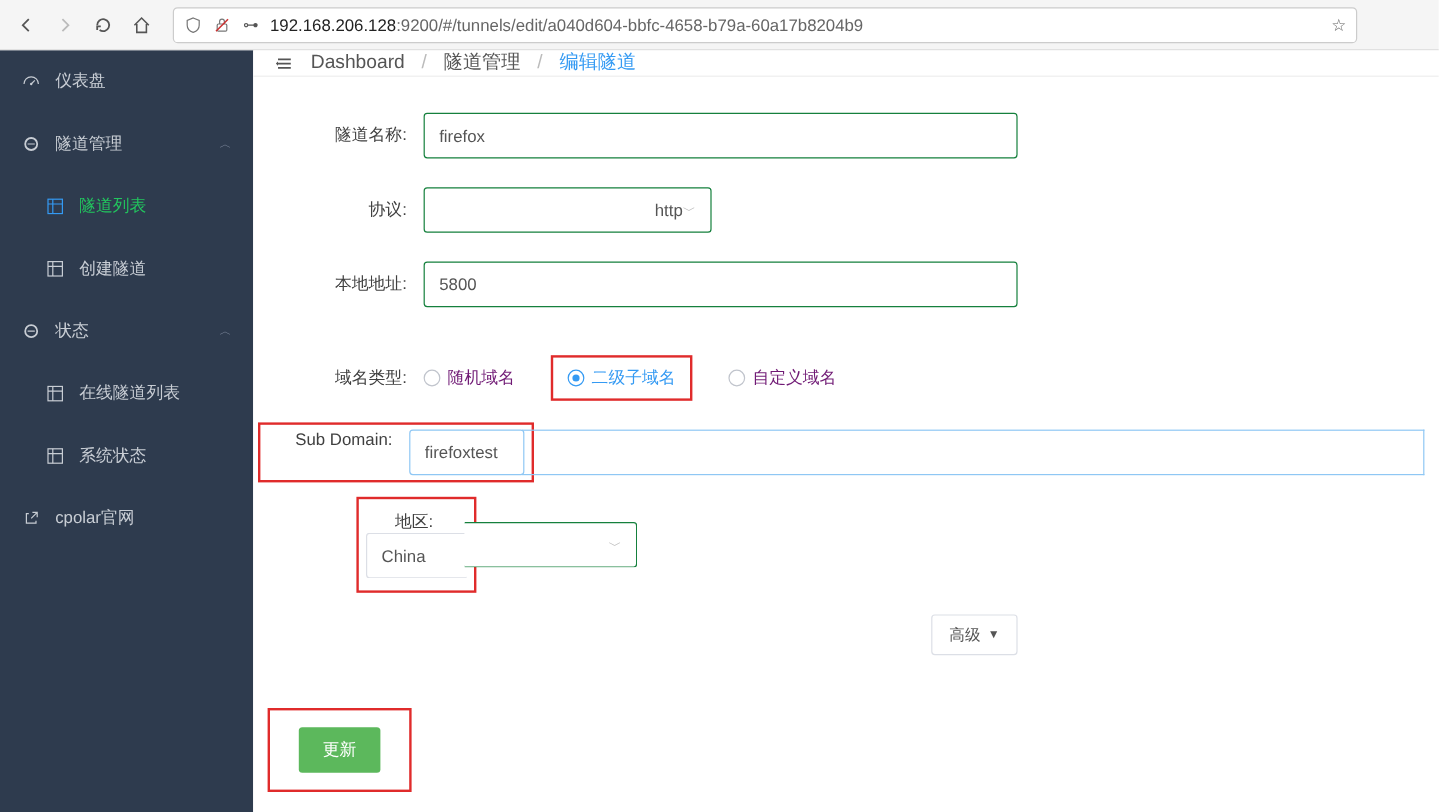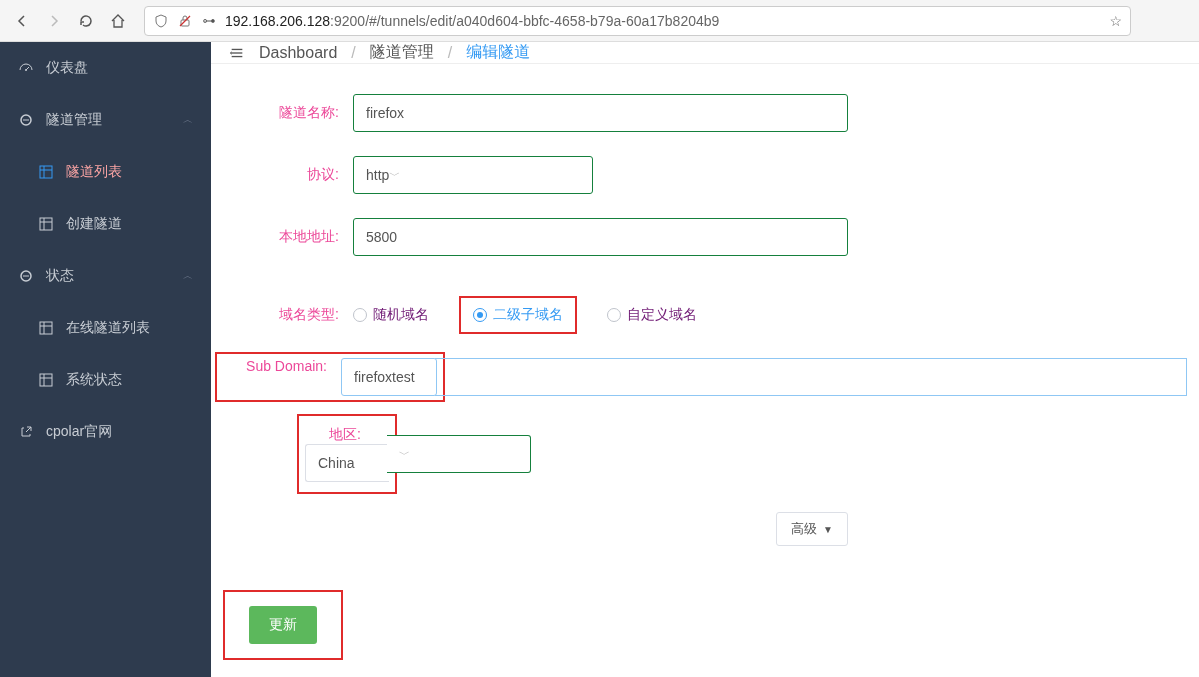--- a/index.html
+++ b/index.html
@@ -12,35 +12,35 @@
   .url-bar { flex: 1; height: 30px; background: #fff; border: 1px solid #ccc; border-radius: 4px; display: flex; align-items: center; padding: 0 8px; margin: 0 60px 0 8px; gap: 8px; font-size: 14px; color: #666; }
   .url-text { flex: 1; white-space: nowrap; overflow: hidden; }
   .url-text .dark { color: #222; }
   .star { margin-left: auto; color: #666; }
 
   
   .app { display: flex; height: calc(677px - 42px); }
   .sidebar { width: 211px; background: #2e3b4e; color: #c8cdd4; display: flex; flex-direction: column; font-size: 14px; }
   .side-item { display: flex; align-items: center; height: 52px; padding: 0 18px; gap: 12px; cursor: pointer; }
   .side-sub { padding-left: 38px; height: 52px; display: flex; align-items: center; gap: 12px; cursor: pointer; }
-  .side-sub.active { color: #fca5a5; }
+  .side-sub.active { color: #22c55e; }
   .side-item .chev { margin-left: auto; font-size: 10px; color: #7a8599; }
   .icon { width: 16px; height: 16px; display: inline-flex; align-items: center; justify-content: center; }
 
   .main { flex: 1; background: #fff; display: flex; flex-direction: column; }
   .topbar { height: 50px; border-bottom: 1px solid #eee; display: flex; align-items: center; padding: 0 18px; gap: 14px; font-size: 16px; color: #555; }
   .crumb-sep { color: #bbb; }
   .crumb-last { color: #349af3; }
 
   .form-area { padding: 30px 12px; }
   .form-row { display: flex; align-items: center; margin-bottom: 24px; }
-  .form-label { width: 130px; text-align: right; padding-right: 14px; font-size: 14px; color: #ec4899; }
+  .form-label { width: 130px; text-align: right; padding-right: 14px; font-size: 14px; color: #404040; }
   .input, .select { height: 38px; border: 1px solid #15803d; border-radius: 3px; padding: 0 12px; font-size: 14px; color: #555; background: #fff; }
   .input-wide { width: 495px; }
-  .select { width: 240px; display: flex; align-items: center; justify-content: flex-start; cursor: pointer; }
+  .select { width: 240px; display: flex; align-items: center; justify-content: flex-end; cursor: pointer; }
   .select .arrow { color: #bbb; font-size: 11px; }
 
   .radio-group { display: flex; gap: 30px; align-items: center; }
   .radio-opt { display: flex; align-items: center; gap: 6px; font-size: 14px; color: #701a75; cursor: pointer; }
   .radio-circle { width: 14px; height: 14px; border-radius: 50%; border: 1px solid #c0c4cc; display: inline-block; position: relative; }
   .radio-opt.selected .radio-circle { border-color: #349af3; }
   .radio-opt.selected .radio-circle::after { content: ""; position: absolute; width: 6px; height: 6px; background: #349af3; border-radius: 50%; left: 3px; top: 3px; }
   .radio-opt.selected { color: #349af3; }
 
   .hl-red { border: 2px solid #e02b2b; padding: 4px 6px; margin: -6px -8px; }

